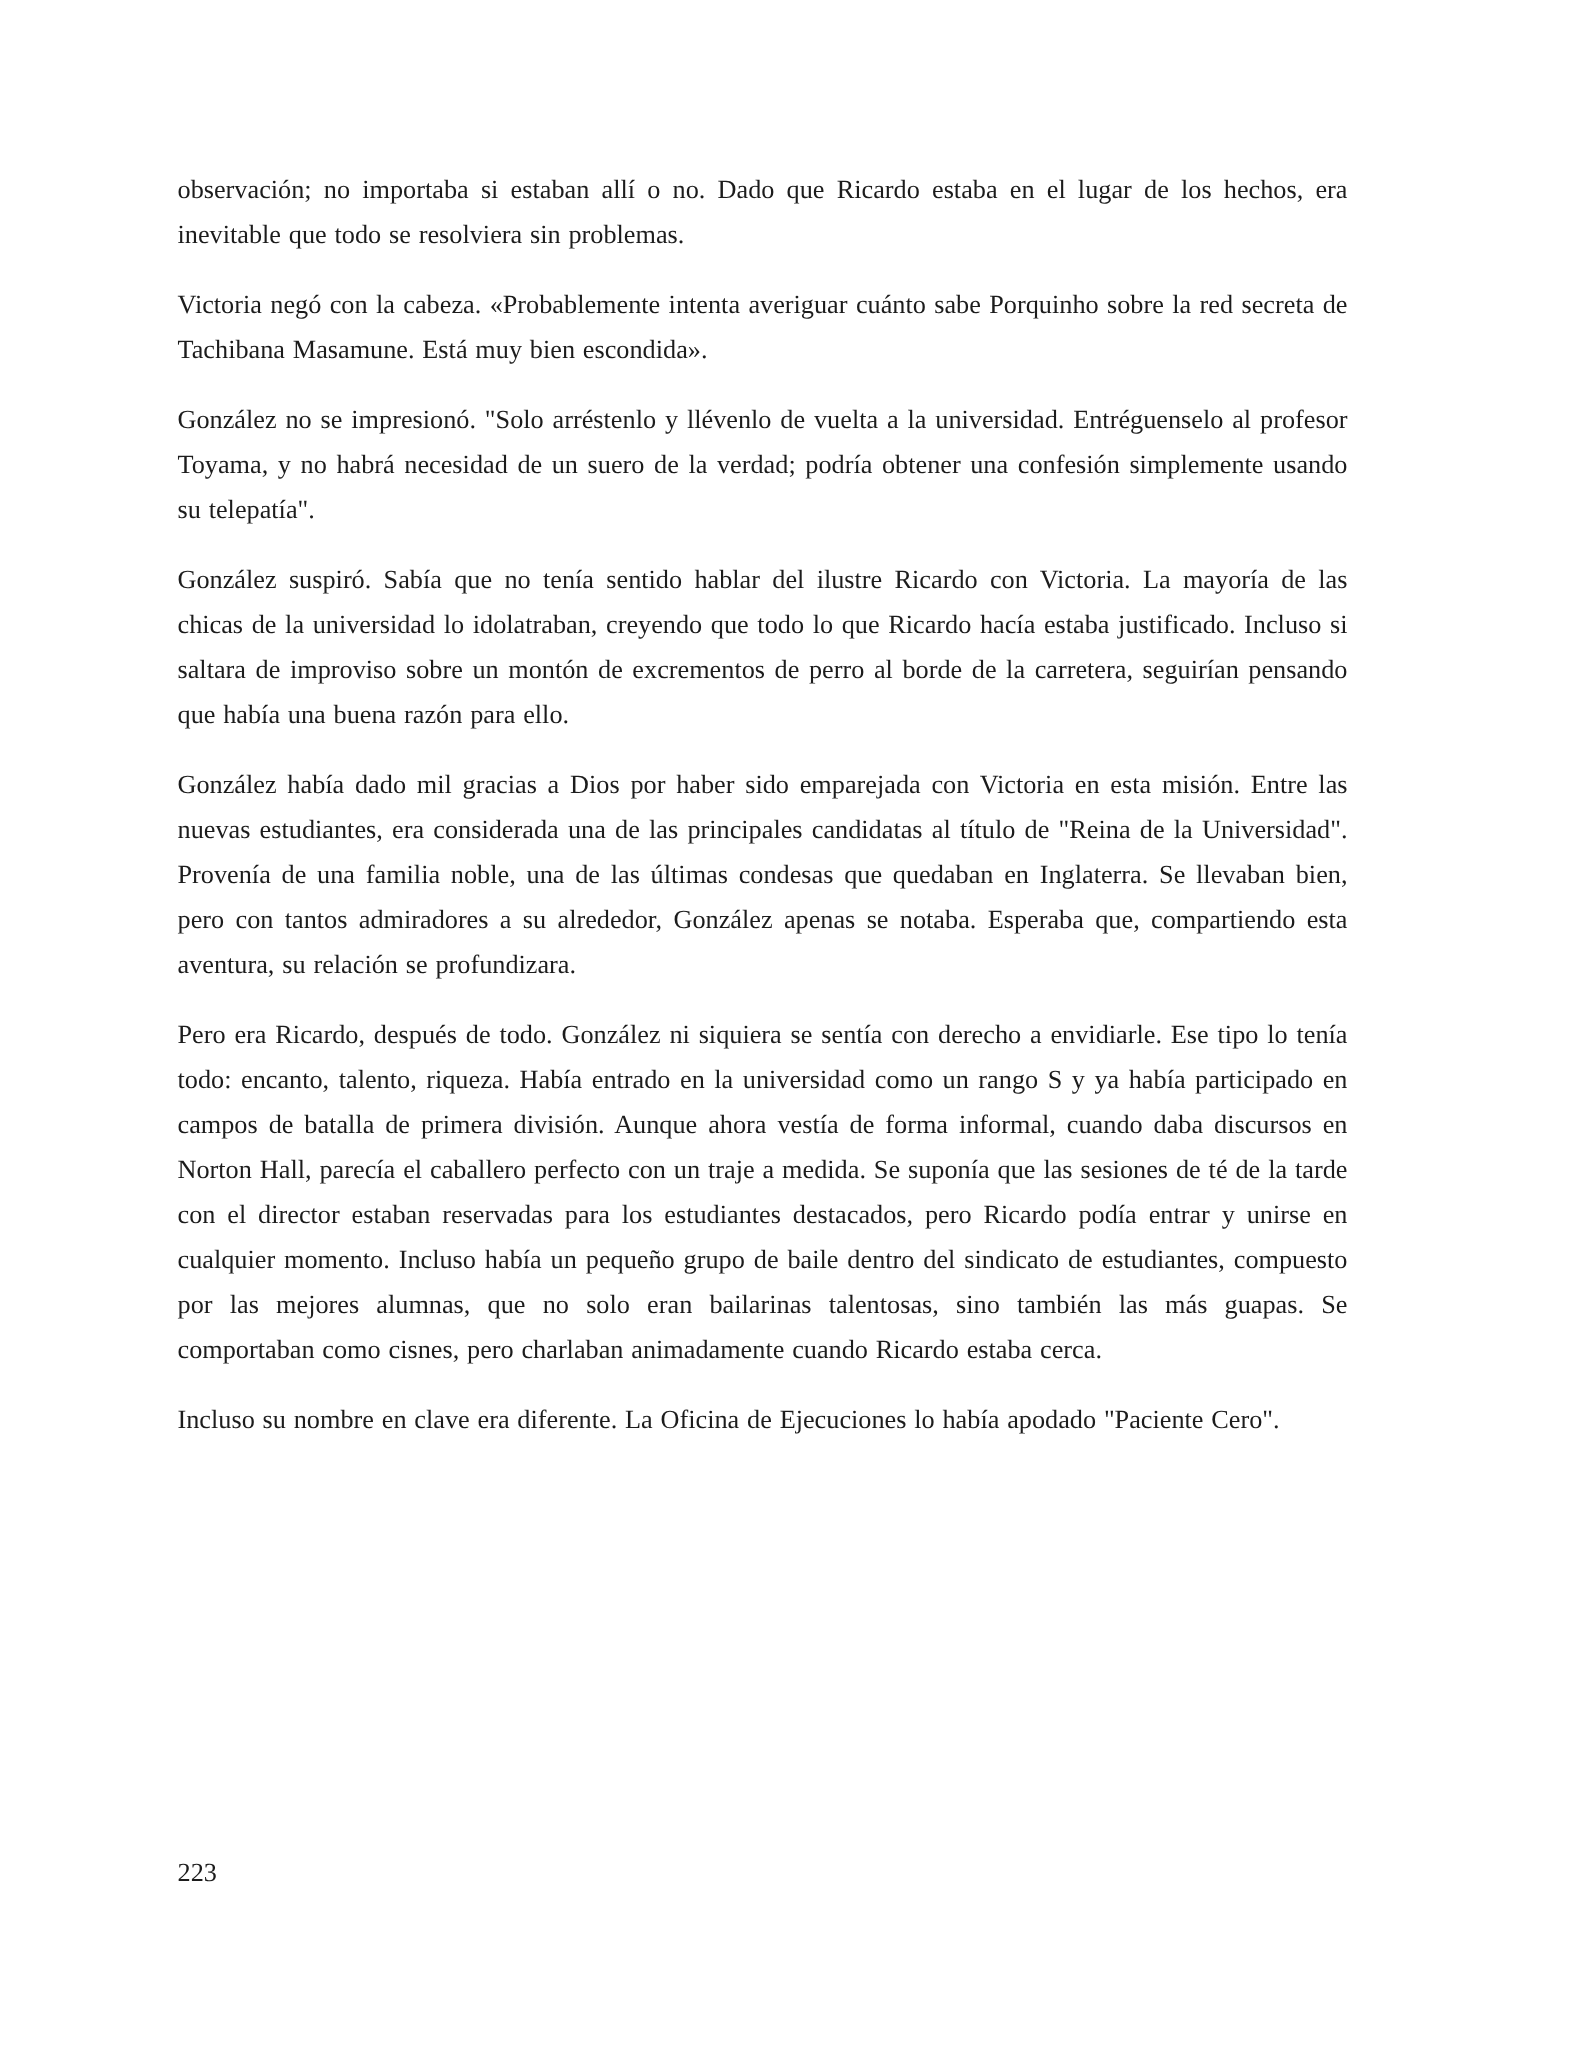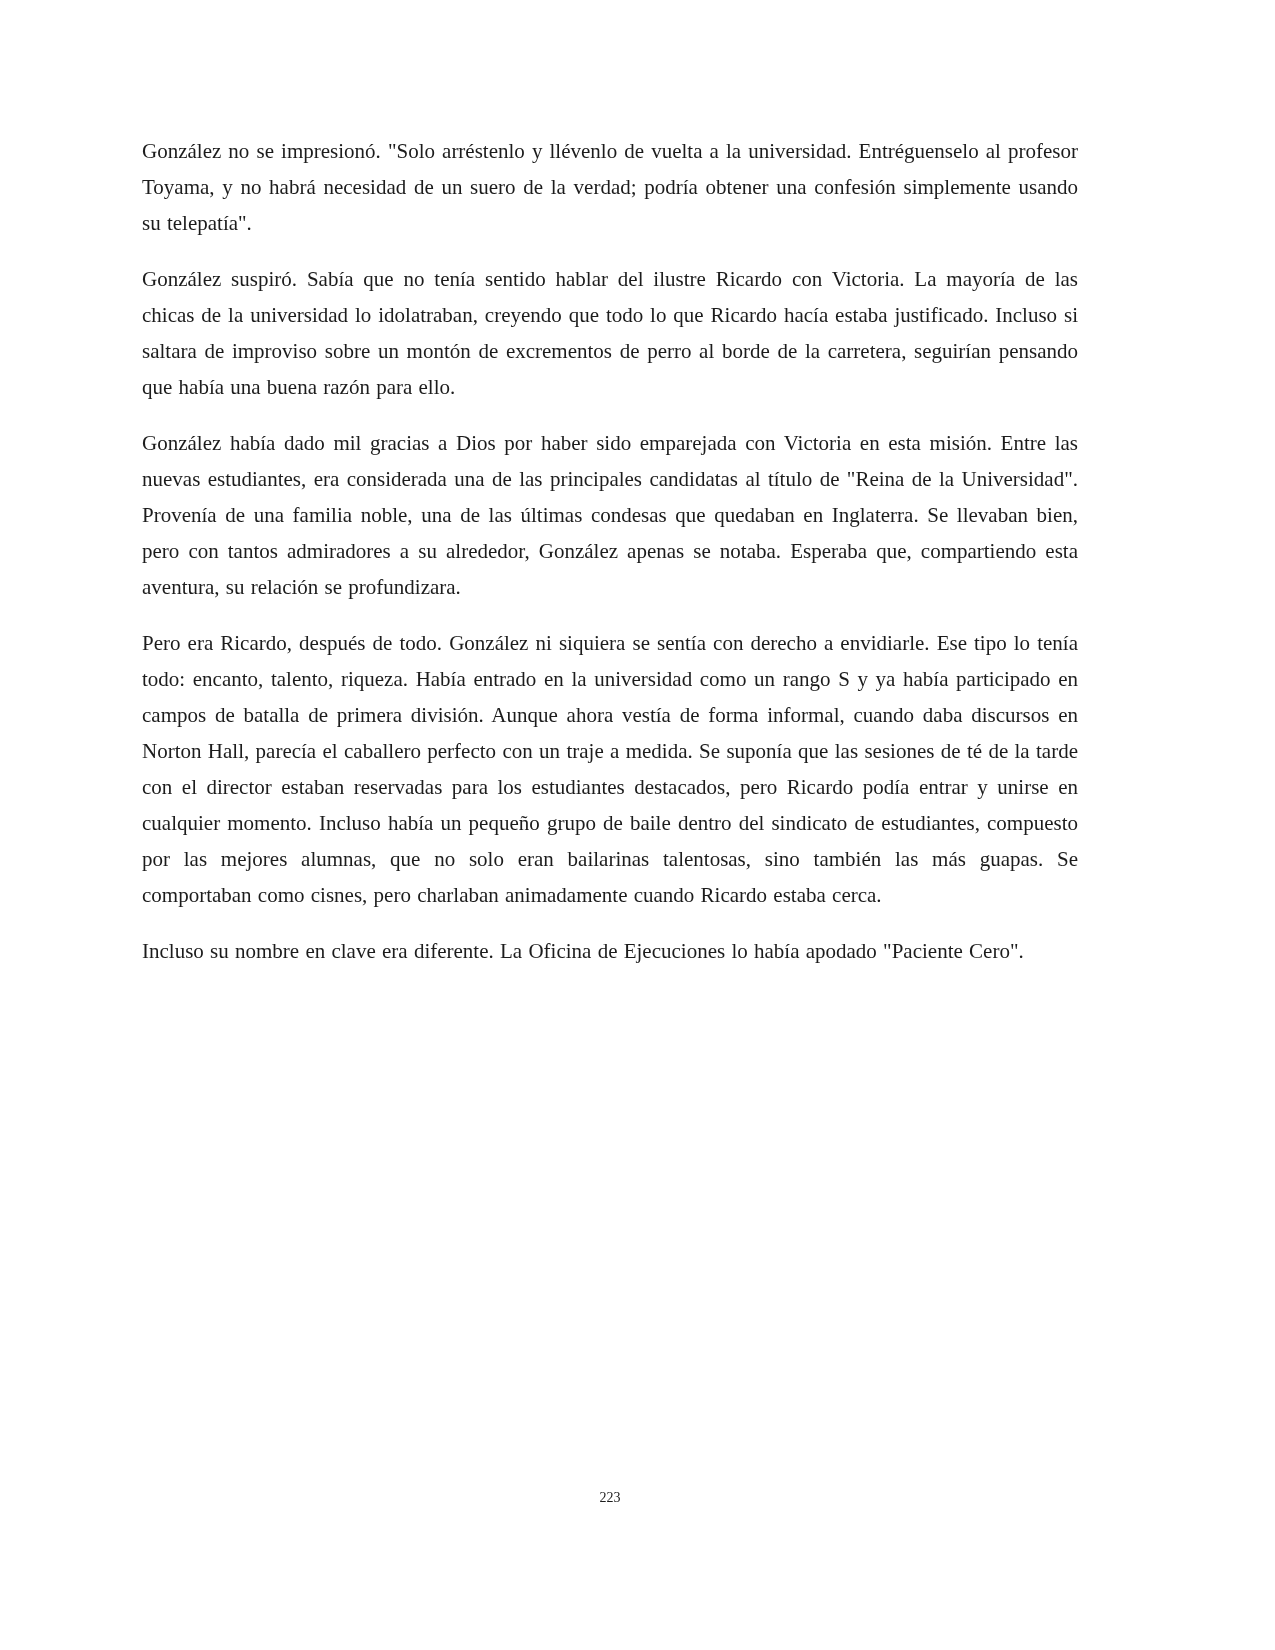--- a/index.html
+++ b/index.html
@@ -25,29 +25,31 @@
     line-height: 36px;
     text-align: justify;
     margin: 0 0 20px 0;
     word-spacing: 1px;
   }
   .page-number {
     position: absolute;
     top: 1486px;
     left: 142px;
     width: 936px;
-    text-align: center;
-    font-size: 14px;
+    text-align: left;
+    font-size: 21px;
     line-height: 24px;
   }
 </style>
 </head>
 <body>
 
 <div class="page">
+  <p class="para">observación; no importaba si estaban allí o no. Dado que Ricardo estaba en el lugar de los hechos, era inevitable que todo se resolviera sin problemas.</p>
+  <p class="para">Victoria negó con la cabeza. «Probablemente intenta averiguar cuánto sabe Porquinho sobre la red secreta de Tachibana Masamune. Está muy bien escondida».</p>
   <p class="para">González no se impresionó. "Solo arréstenlo y llévenlo de vuelta a la universidad. Entréguenselo al profesor Toyama, y no habrá necesidad de un suero de la verdad; podría obtener una confesión simplemente usando su telepatía".</p>
   <p class="para">González suspiró. Sabía que no tenía sentido hablar del ilustre Ricardo con Victoria. La mayoría de las chicas de la universidad lo idolatraban, creyendo que todo lo que Ricardo hacía estaba justificado. Incluso si saltara de improviso sobre un montón de excrementos de perro al borde de la carretera, seguirían pensando que había una buena razón para ello.</p>
   <p class="para">González había dado mil gracias a Dios por haber sido emparejada con Victoria en esta misión. Entre las nuevas estudiantes, era considerada una de las principales candidatas al título de "Reina de la Universidad". Provenía de una familia noble, una de las últimas condesas que quedaban en Inglaterra. Se llevaban bien, pero con tantos admiradores a su alrededor, González apenas se notaba. Esperaba que, compartiendo esta aventura, su relación se profundizara.</p>
   <p class="para">Pero era Ricardo, después de todo. González ni siquiera se sentía con derecho a envidiarle. Ese tipo lo tenía todo: encanto, talento, riqueza. Había entrado en la universidad como un rango S y ya había participado en campos de batalla de primera división. Aunque ahora vestía de forma informal, cuando daba discursos en Norton Hall, parecía el caballero perfecto con un traje a medida. Se suponía que las sesiones de té de la tarde con el director estaban reservadas para los estudiantes destacados, pero Ricardo podía entrar y unirse en cualquier momento. Incluso había un pequeño grupo de baile dentro del sindicato de estudiantes, compuesto por las mejores alumnas, que no solo eran bailarinas talentosas, sino también las más guapas. Se comportaban como cisnes, pero charlaban animadamente cuando Ricardo estaba cerca.</p>
   <p class="para">Incluso su nombre en clave era diferente. La Oficina de Ejecuciones lo había apodado "Paciente Cero".</p>
 </div>
 
 <div class="page-number">223</div>
 
 </body></html>

